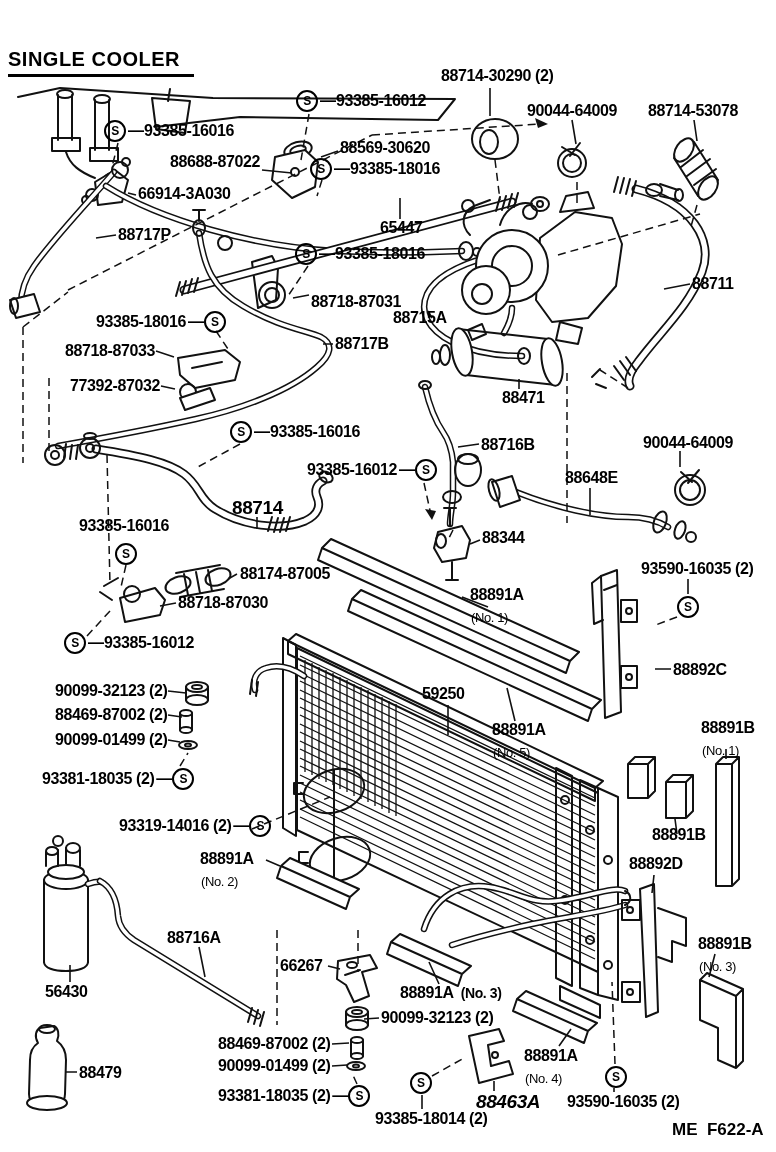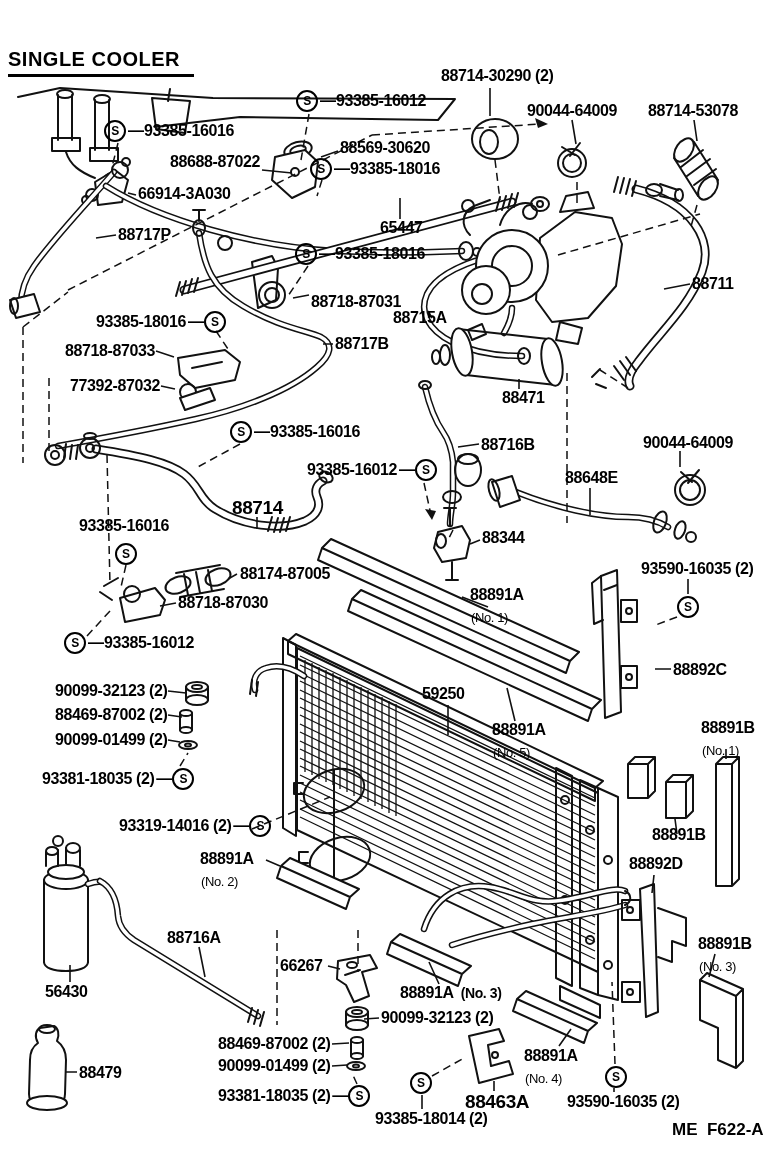--- a/index.html
+++ b/index.html
@@ -652,21 +652,21 @@
         <span class="txt">88479</span>
       </div>
     </div>
     <div class="label" style="left: 218px; top: 1085px;">
       <div class="row">
         <span class="txt">93381-18035 (2)</span>
         <span class="tie">—</span>
         <span class="scircle">S</span>
       </div>
     </div>
-    <div class="label big" style="left: 465px; top: 1092px;">
+    <div class="label big" style="left: 476px; top: 1092px; font-style: italic;">
       <div class="row">
         <span class="txt">88463A</span>
       </div>
     </div>
     <div class="label" style="left: 567px; top: 1094px;">
       <div class="row">
         <span class="txt">93590-16035 (2)</span>
       </div>
     </div>
     <div class="label" style="left: 375px; top: 1111px;">

